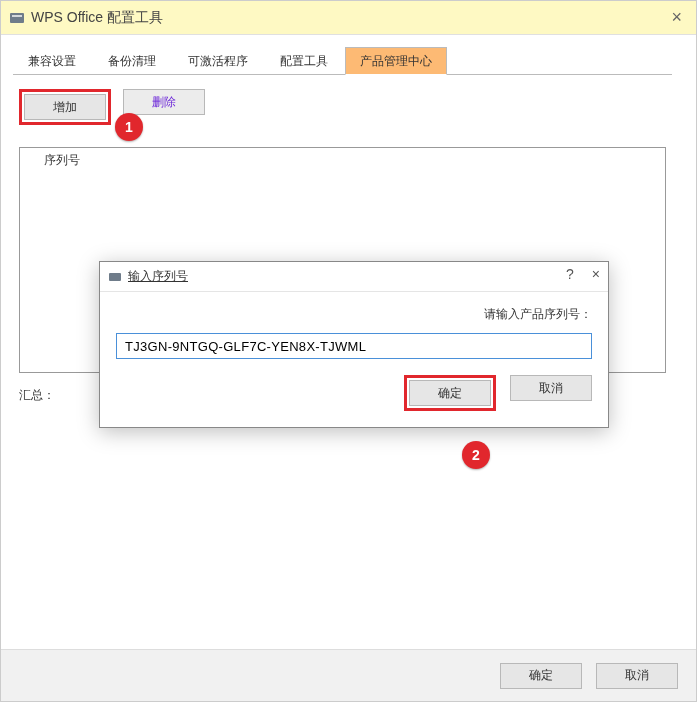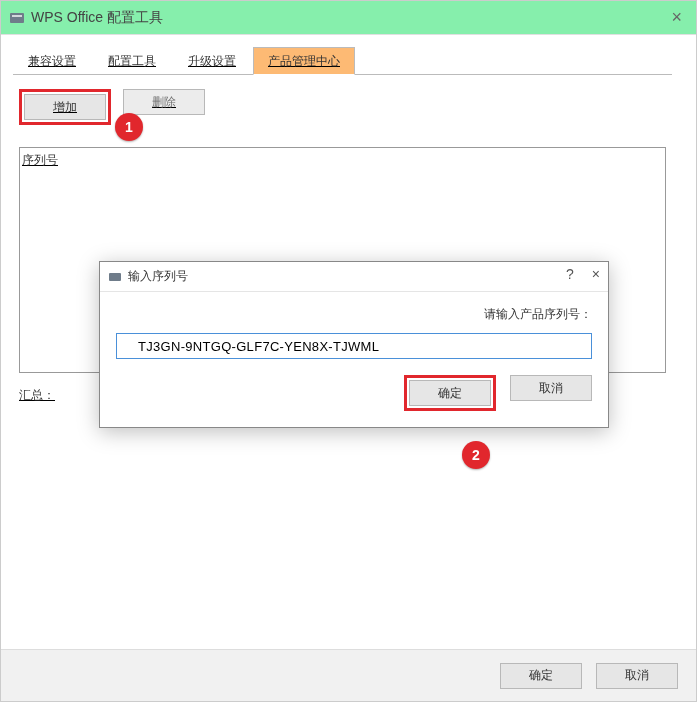--- a/index.html
+++ b/index.html
@@ -17,21 +17,21 @@
       height: 702px;
       border: 1px solid #ccc;
       position: relative;
       background: #fff;
     }
     .titlebar {
       height: 34px;
       display: flex;
       align-items: center;
       padding: 0 8px;
-      background: #86efac;
+      background: #fef9c3;
       border-bottom: 1px solid #e0e0e0;
       position: relative;
     }
     .titlebar .app-icon {
       width: 16px; height: 16px;
       margin-right: 6px;
       display: inline-flex;
       align-items: center;
       justify-content: center;
     }
@@ -43,21 +43,20 @@
       position: absolute;
       right: 14px;
       top: 6px;
       font-size: 18px;
       color: #666;
       cursor: pointer;
       font-weight: 300;
     }
     .content-area {
       padding: 12px 24px 0 12px;
-      text-decoration: underline;
     }
     .tabs {
       display: flex;
       border-bottom: 1px solid #bbb;
       height: 28px;
     }
     .tab {
       padding: 5px 14px;
       border: 1px solid transparent;
       border-bottom: none;
@@ -87,21 +86,21 @@
       background: #e6e6e6;
       border: 1px solid #b8b8b8;
       display: inline-flex;
       align-items: center;
       justify-content: center;
       cursor: pointer;
       color: #333;
       text-align: right;
     }
     .btn.disabled {
-      color: #737373;
+      color: #6d28d9;
       background: #ececec;
       cursor: default;
     }
     .highlight-red {
       border: 3px solid #e1272d;
       padding: 2px;
       display: inline-flex;
     }
     .marker {
       position: absolute;
@@ -123,21 +122,21 @@
       height: 226px;
       background: #fff;
       position: relative;
     }
     .list-header {
       display: flex;
       border-bottom: 1px solid transparent;
       padding: 4px 2px;
       color: #333;
     }
-    .list-header .col1 { width: 48px; }
+    .list-header .col1 { width: 48px; margin-left: 22px; }
     .list-header .col2 { flex: 1; }
     .summary {
       margin-top: 14px;
       color: #333;
     }
     .footer {
       position: absolute;
       bottom: 0;
       left: 0; right: 0;
       height: 52px;
@@ -169,20 +168,21 @@
       border-bottom: 1px solid #e5e5e5;
       position: relative;
     }
     .modal-titlebar .modal-icon {
       width: 14px; height: 14px;
       margin-right: 6px;
     }
     .modal-titlebar .modal-title {
       font-size: 12px;
       color: #333;
+      text-decoration: underline;
     }
     .modal-titlebar .modal-controls {
       position: absolute;
       right: 8px;
       top: 4px;
       display: flex;
       gap: 18px;
       color: #555;
       font-size: 14px;
     }
@@ -191,21 +191,21 @@
     }
     .modal-body .prompt {
       margin-bottom: 10px;
       color: #333;
       text-align: right;
     }
     .serial-input {
       width: 100%;
       height: 26px;
       border: 1px solid #4a90d9;
-      padding: 0 21px;
+      padding: 0 8px;
       font-size: 13px;
       font-family: Arial, sans-serif;
       outline: none;
       letter-spacing: 0.3px;
     }
     .modal-buttons {
       display: flex;
       justify-content: flex-end;
       gap: 14px;
       margin-top: 16px;
@@ -225,22 +225,23 @@
         <rect x="3" y="5" width="10" height="2" fill="#fff" opacity="0.7"></rect>
       </svg>
     </span>
     <span class="title">WPS Office 配置工具</span>
     <span class="close-x">×</span>
   </div>
 
   <div class="content-area">
     <div class="tabs">
       <div class="tab">兼容设置</div>
+      <div class="tab">备份清理</div>
+      <div class="tab">可激活程序</div>
       <div class="tab">配置工具</div>
-      <div class="tab">升级设置</div>
       <div class="tab active">产品管理中心</div>
     </div>
 
     <div class="tab-panel">
       <div class="toolbar">
         <span class="highlight-red">
           <span class="btn">增加</span>
         </span>
         <span class="btn disabled">删除</span>
         <div class="marker" style="left:96px; top:24px;">1</div>

